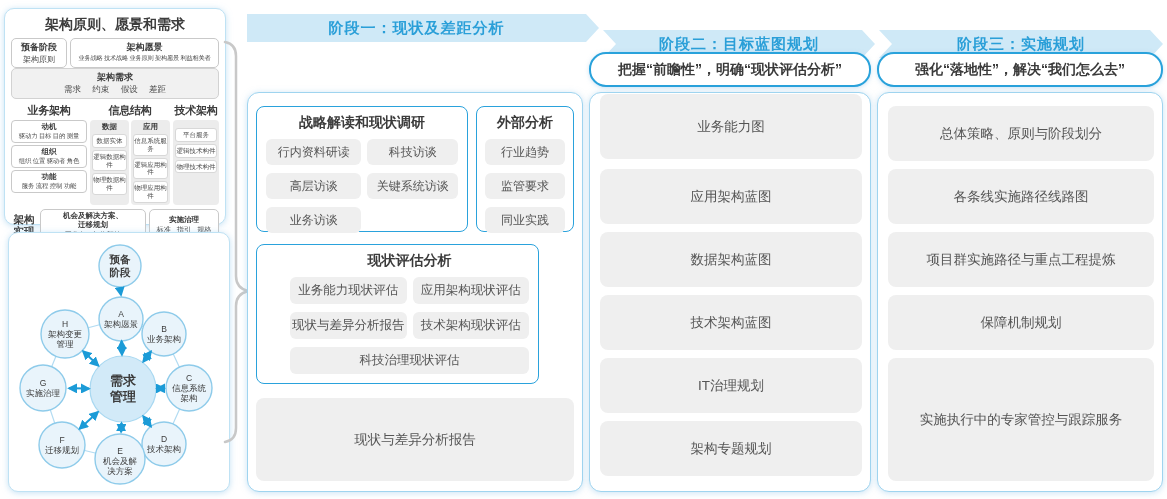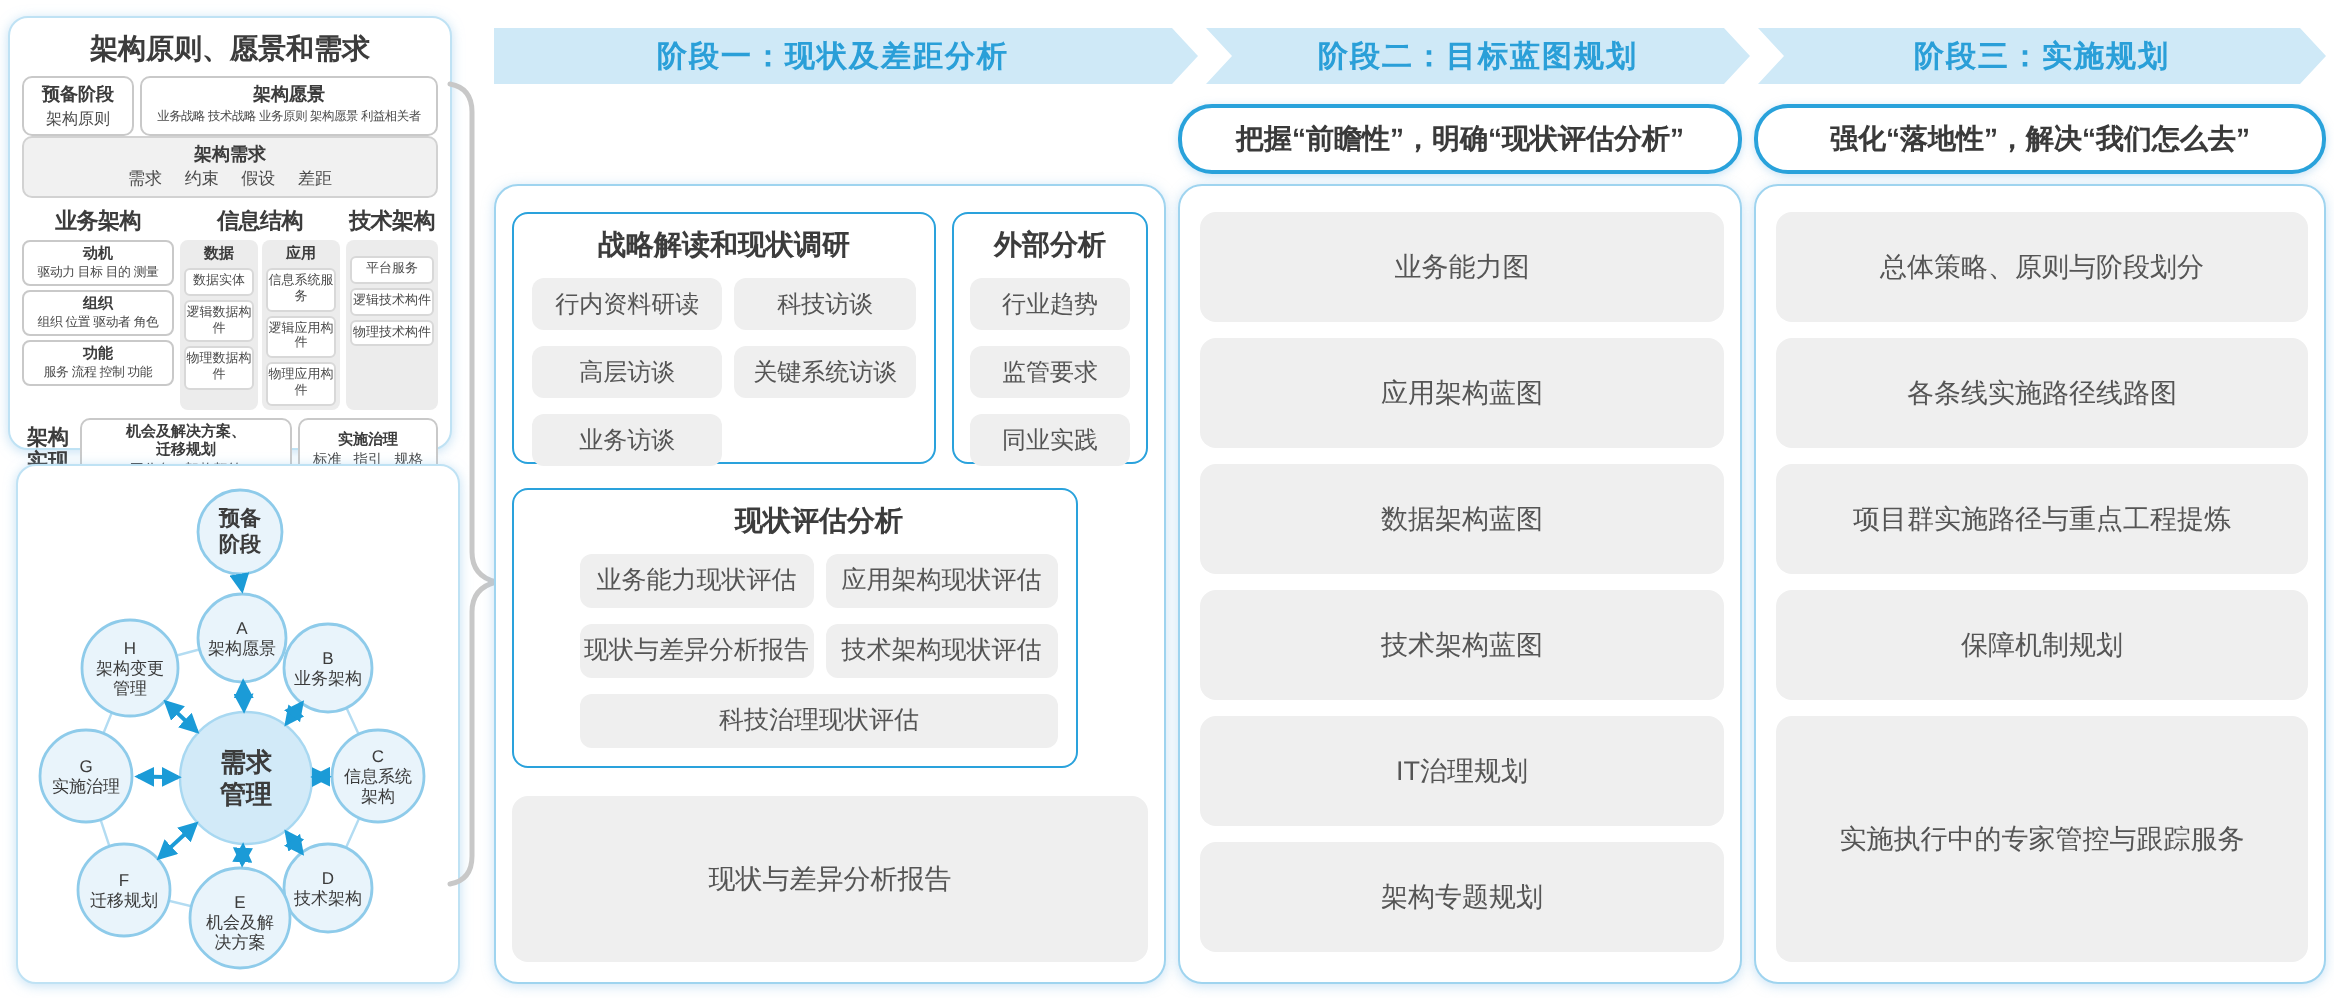--- a/index.html
+++ b/index.html
@@ -50,21 +50,21 @@
   .adm-center-label{font-weight:bold;font-size:13px;line-height:1.2;}
   .adm-prep-label{font-weight:bold;font-size:10.5px;line-height:1.2;}
 
   
   #brace{position:absolute;left:220px;top:0;width:40px;height:499px;}
 
   
   .band{position:absolute;top:14px;height:28px;background:#cfe9f7;display:flex;align-items:center;
         justify-content:center;font-size:15px;font-weight:bold;color:#2a9fd8;letter-spacing:1px;}
   .band-first{clip-path:polygon(0 0,calc(100% - 13px) 0,100% 50%,calc(100% - 13px) 100%,0 100%);}
-  .band-mid{clip-path:polygon(0 0,calc(100% - 13px) 0,100% 50%,calc(100% - 13px) 100%,0 100%,13px 50%);}
+  .band-mid{clip-path:polygon(0 0,calc(100% - 13px) 0,100% 50%,calc(100% - 13px) 100%,0 100%,13px 50%);margin-top:16px;}
 
   
   .slogan{position:absolute;top:52px;height:35px;background:#fff;border:2px solid #29a2db;border-radius:17px;
           display:flex;align-items:center;justify-content:center;font-size:14px;font-weight:bold;color:#3a3a3a;
           box-sizing:border-box;box-shadow:0 1px 4px rgba(150,200,235,.5);}
 
   
   .content{position:absolute;top:92px;height:400px;background:#fff;border:1.5px solid #9fd4ef;border-radius:12px;
            box-sizing:border-box;box-shadow:0 1px 6px rgba(150,200,235,.5);}
   .groupbox{position:absolute;border:1.5px solid #2aa2dc;border-radius:8px;background:#fff;box-sizing:border-box;}
@@ -262,21 +262,21 @@
         <div class="chip chip27">应用架构现状评估</div>
         <div class="chip chip27">现状与差异分析报告</div>
         <div class="chip chip27">技术架构现状评估</div>
       </div>
       <div class="chip chip27 fullchip" style="margin-top:8px;">科技治理现状评估</div>
     </div>
     <div class="bigchip" style="top:305px;width:318px;height:83px;left:8px;">现状与差异分析报告</div>
   </div>
 
   <div class="content" style="left:589px;width:282px;">
-    <div class="bigchip" style="top:13px;width:262px;height:55px;">业务能力图</div>
+    <div class="bigchip" style="top:1px;width:262px;height:65px;">业务能力图</div>
     <div class="bigchip" style="top:76px;width:262px;height:55px;">应用架构蓝图</div>
     <div class="bigchip" style="top:139px;width:262px;height:55px;">数据架构蓝图</div>
     <div class="bigchip" style="top:202px;width:262px;height:55px;">技术架构蓝图</div>
     <div class="bigchip" style="top:265px;width:262px;height:55px;">IT治理规划</div>
     <div class="bigchip" style="top:328px;width:262px;height:55px;">架构专题规划</div>
   </div>
 
   <div class="content" style="left:877px;width:286px;">
     <div class="bigchip" style="top:13px;width:266px;height:55px;">总体策略、原则与阶段划分</div>
     <div class="bigchip" style="top:76px;width:266px;height:55px;">各条线实施路径线路图</div>

